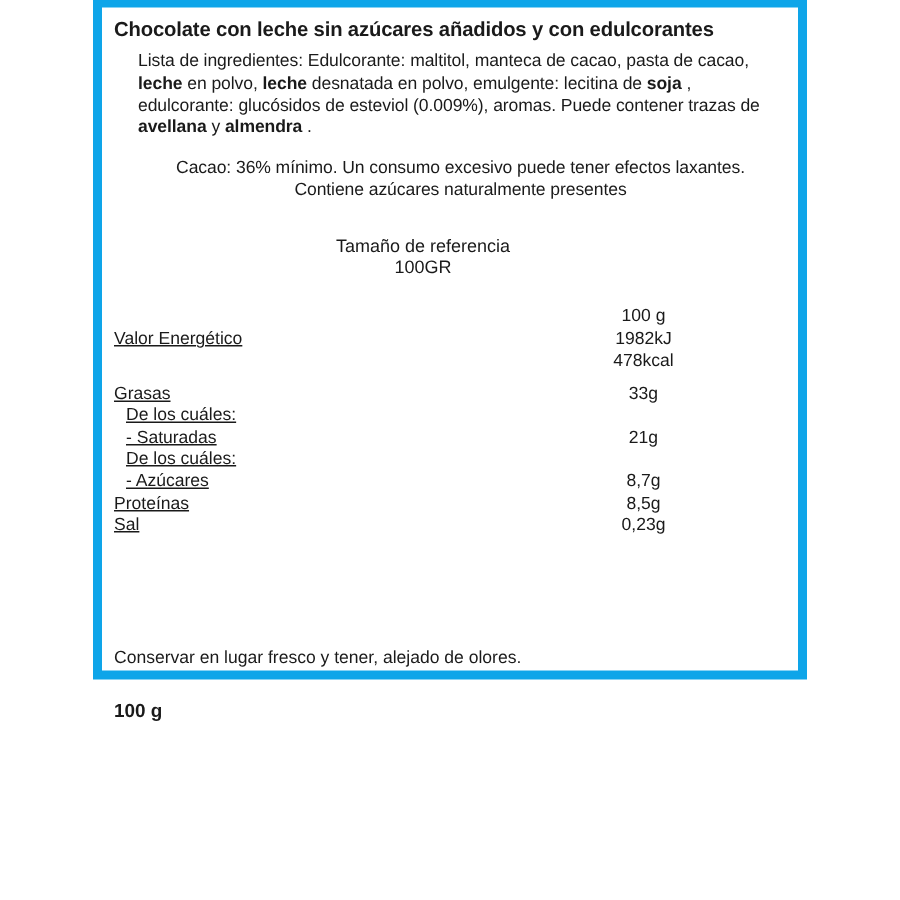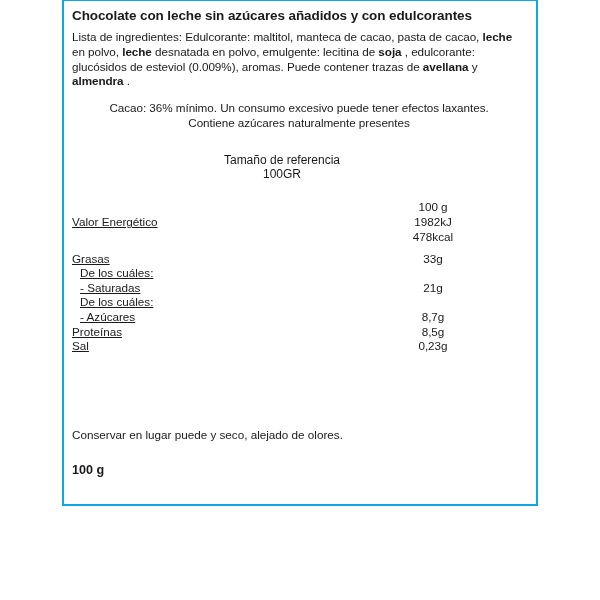--- a/index.html
+++ b/index.html
@@ -13,39 +13,39 @@
     font-family: "Liberation Sans", sans-serif;
     color: #1a1a1a;
     overflow: hidden;
   }
 
   #label-panel {
     position: absolute;
     left: 62px;
     top: -1px;
     width: 476px;
-    height: 507px;
+    height: 454px;
     box-sizing: border-box;
-    border: 2px solid #0ea5e9;
+    border: 6px solid #0ea5e9;
     background: #ffffff;
     padding: 4px 10px 0 8px;
   }
 
   .product-title {
     font-size: 13.5px;
     font-weight: bold;
     line-height: 17px;
     margin: 2px 0 0 0;
     letter-spacing: -0.1px;
   }
 
   .para {
     font-size: 11.7px;
     line-height: 14.8px;
-    margin: 6px 0 0 0;
+    margin: 6px 0 0 16px;
     letter-spacing: -0.05px;
   }
   .para.tight { margin-top: 0; text-align: center; }
 
   .para b { font-weight: bold; }
 
   .spacer-cacao { height: 12px; }
 
   .ref-block {
     text-align: center;
@@ -162,18 +162,18 @@
         <td class="label-cell">Proteínas</td>
         <td class="value-cell">8,5g</td>
       </tr>
       <tr>
         <td class="label-cell">Sal</td>
         <td class="value-cell">0,23g</td>
       </tr>
     </tbody>
   </table>
 
-  <div class="storage">Conservar en lugar puede y seco, alejado de olores.</div>
+  <div class="storage">Conservar en lugar fresco y tener, alejado de olores.</div>
 
   <div class="net-weight">100 g</div>
 
 
 </div>
 
 </body></html>

